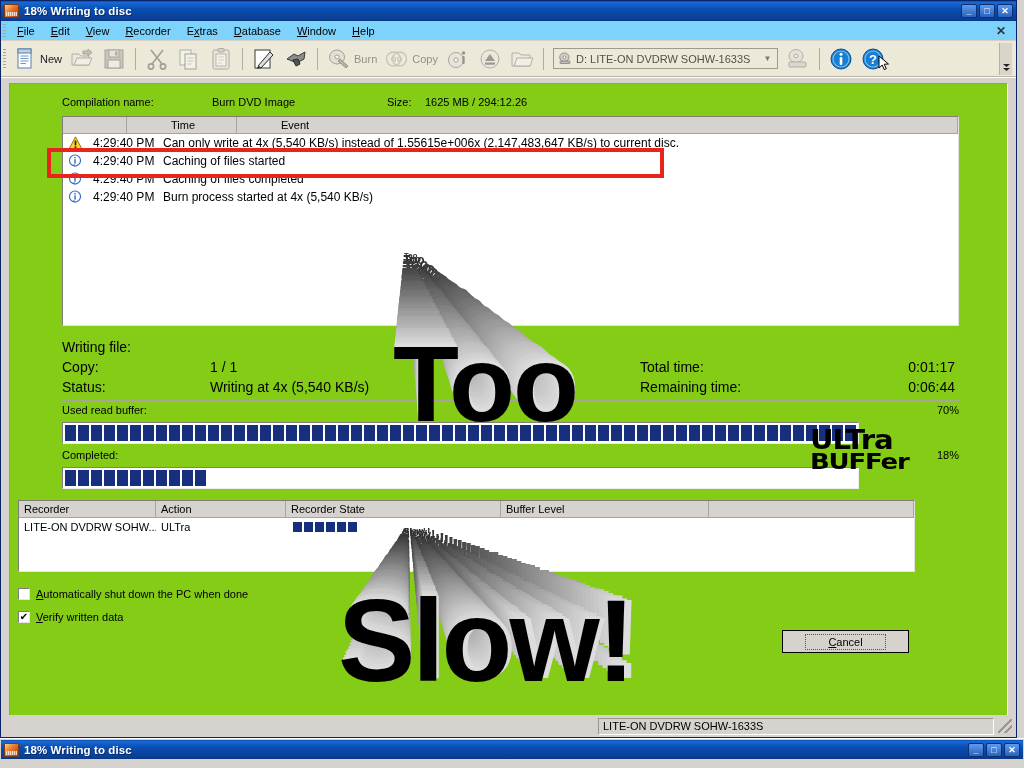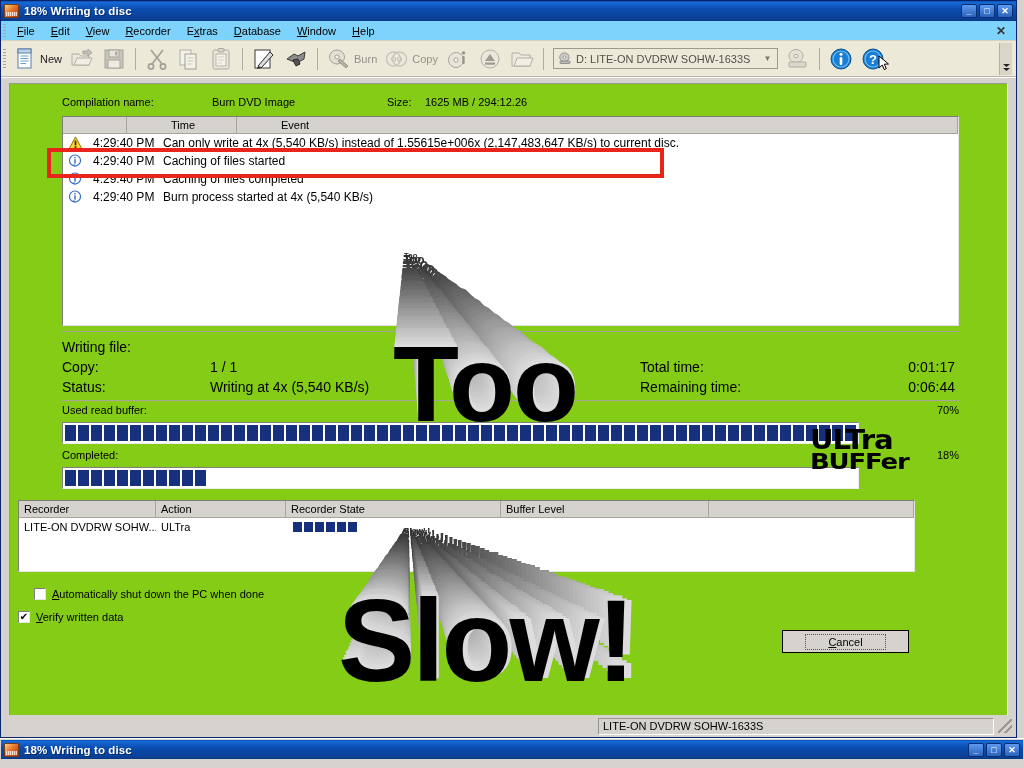--- a/index.html
+++ b/index.html
@@ -775,21 +775,21 @@
                 <div class="buf-seg"></div>
                 <div class="buf-seg"></div>
                 <div class="buf-seg"></div>
               </div>
           </div>
           <div class="rt-td w-state"></div>
           <div class="rt-td w-rest"></div>
         </div>
       </div>
 
-      <div class="chkrow" style="left:24px;top:504px;">
+      <div class="chkrow" style="left:8px;top:504px;">
         <span class="chk" id="chk-shutdown"></span>
         <span><u>A</u><span id="lbl-shutdown">utomatically shut down the PC when done</span></span>
       </div>
       <div class="chkrow" style="left:8px;top:527px;">
         <span class="chk" id="chk-verify">✔</span>
         <span><u>V</u><span id="lbl-verify">erify written data</span></span>
       </div>
 
       <div class="btn-cancel" style="top:546px;left:772px;">
         <span class="innerdash"><u>C</u><span id="lbl-cancel">ancel</span></span>

